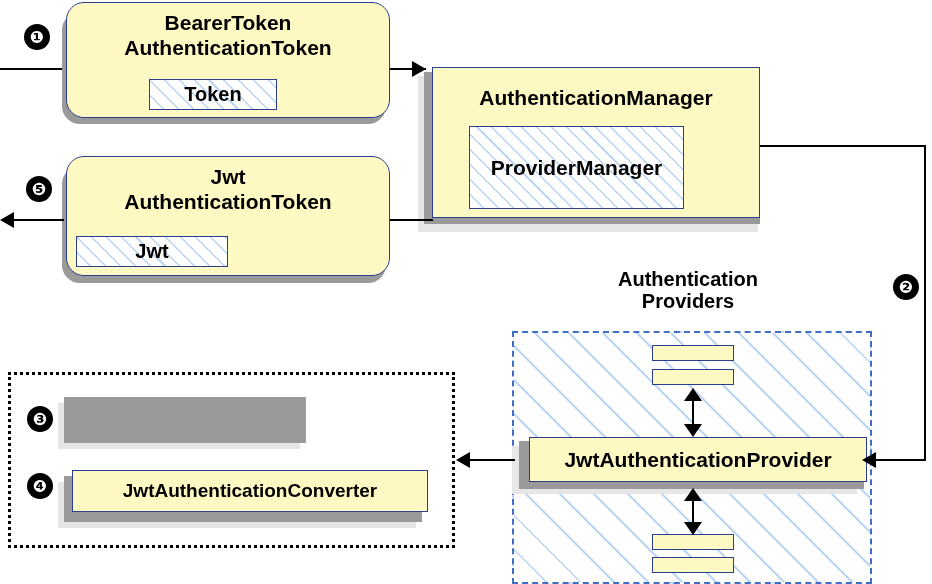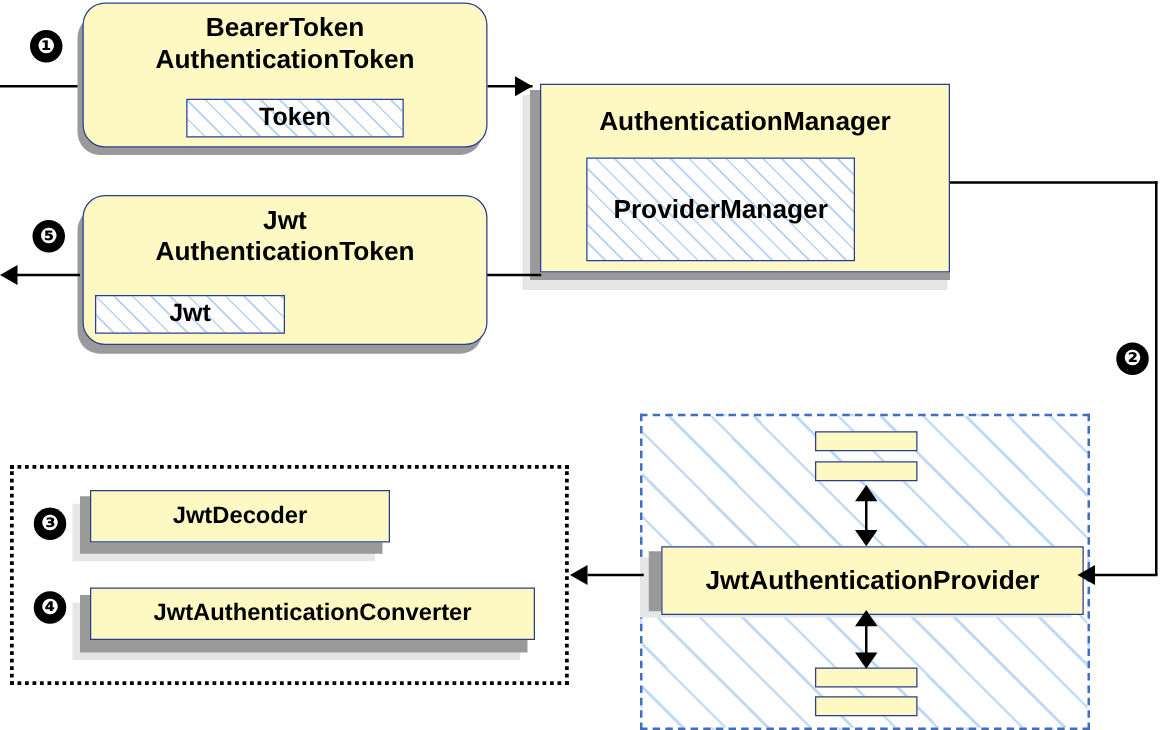--- a/index.html
+++ b/index.html
@@ -102,37 +102,34 @@
   <div class="ln lnh" style="left:872px;top:459px;width:54px;"></div>
   <div class="arrow arrow-left" style="left:862px;top:452px;"></div>
 
   <div class="ln lnh" style="left:470px;top:459px;width:45px;"></div>
   <div class="arrow arrow-left" style="left:456px;top:452px;"></div>
 
   <div class="dotted-black" style="left:8px;top:372px;width:447px;height:176px;"></div>
 
   <div class="shadow-light" style="left:58px;top:403px;width:242px;height:46px;"></div>
   <div class="shadow-dark" style="left:64px;top:397px;width:242px;height:46px;"></div>
-  <div class="blue" style="left:72px;top:392px;width:240px;height:42px;font-size:19px;">
-    <span>JwtDecoder</span>
-  </div>
 
   <div class="shadow-light" style="left:58px;top:482px;width:358px;height:46px;"></div>
   <div class="shadow-dark" style="left:64px;top:476px;width:358px;height:46px;"></div>
   <div class="blue" style="left:72px;top:470px;width:356px;height:42px;font-size:19px;">
     <span>JwtAuthenticationConverter</span>
   </div>
 
   <div class="shadow-dark rounded" style="left:62px;top:12px;width:324px;height:112px;border-radius:18px;"></div>
   <div class="blue rounded" style="left:66px;top:2px;width:324px;height:116px;border-radius:18px;
               flex-direction:column;justify-content:flex-start;padding-top:8px;font-size:21px;">
     <div style="line-height:1.18;">BearerToken</div>
     <div style="line-height:1.18;">AuthenticationToken</div>
   </div>
-  <div class="hatch-white" style="left:149px;top:79px;width:174px;height:31px;font-size:20px;">
+  <div class="hatch-white" style="left:149px;top:79px;width:128px;height:31px;font-size:20px;">
     <span>Token</span>
   </div>
 
   <div class="shadow-dark rounded" style="left:62px;top:166px;width:324px;height:117px;border-radius:18px;"></div>
   <div class="blue rounded" style="left:66px;top:156px;width:324px;height:120px;border-radius:18px;
               flex-direction:column;justify-content:flex-start;padding-top:8px;font-size:21px;">
     <div style="line-height:1.18;">Jwt</div>
     <div style="line-height:1.18;">AuthenticationToken</div>
   </div>
   <div class="hatch-white" style="left:76px;top:236px;width:152px;height:31px;font-size:20px;">
@@ -142,33 +139,37 @@
   <div class="shadow-light" style="left:418px;top:76px;width:340px;height:156px;"></div>
   <div class="shadow-dark" style="left:424px;top:72px;width:336px;height:152px;"></div>
   <div class="blue" style="left:432px;top:67px;width:328px;height:151px;
               flex-direction:column;justify-content:flex-start;padding-top:18px;font-size:21px;">
     <div>AuthenticationManager</div>
   </div>
   <div class="hatch-white" style="left:469px;top:126px;width:215px;height:83px;font-size:21px;">
     <span>ProviderManager</span>
   </div>
 
+  <div class="region-label" style="left:588px;top:268px;width:200px;font-size:20px;">
+    <div>Authentication</div>
+    <div>Providers</div>
+  </div>
 
   <div class="providers-region" style="left:512px;top:331px;width:360px;height:253px;"></div>
 
   <div class="blue" style="left:652px;top:345px;width:82px;height:16px;"></div>
   <div class="blue" style="left:652px;top:369px;width:82px;height:16px;"></div>
 
   <div class="ln lnv" style="left:692px;top:392px;height:40px;"></div>
   <div class="arrow arrow-up" style="left:684px;top:388px;"></div>
   <div class="arrow arrow-down" style="left:684px;top:424px;"></div>
 
   <div class="shadow-light" style="left:512px;top:446px;width:345px;height:48px;"></div>
   <div class="shadow-dark" style="left:519px;top:441px;width:345px;height:48px;"></div>
-  <div class="blue" style="left:529px;top:437px;width:338px;height:55px;font-size:21px;">
+  <div class="blue" style="left:529px;top:437px;width:338px;height:45px;font-size:21px;">
     <span>JwtAuthenticationProvider</span>
   </div>
 
   <div class="ln lnv" style="left:692px;top:492px;height:38px;"></div>
   <div class="arrow arrow-up" style="left:684px;top:488px;"></div>
   <div class="arrow arrow-down" style="left:684px;top:522px;"></div>
 
   <div class="blue" style="left:652px;top:534px;width:82px;height:16px;"></div>
   <div class="blue" style="left:652px;top:557px;width:82px;height:16px;"></div>
 

